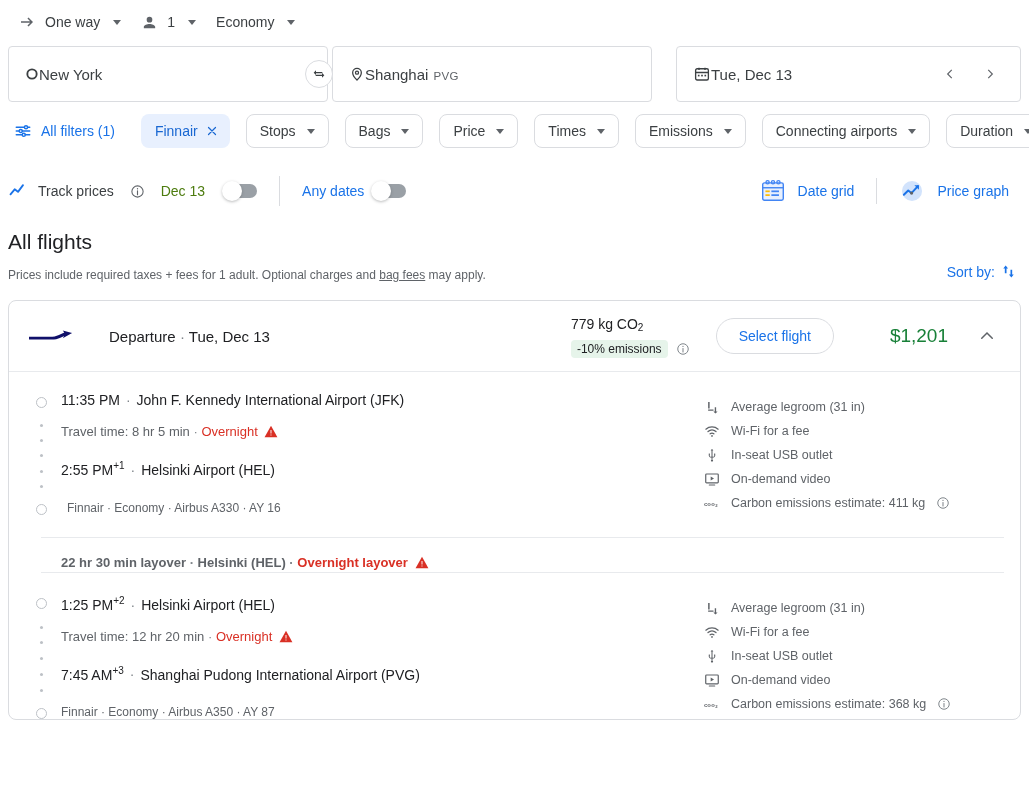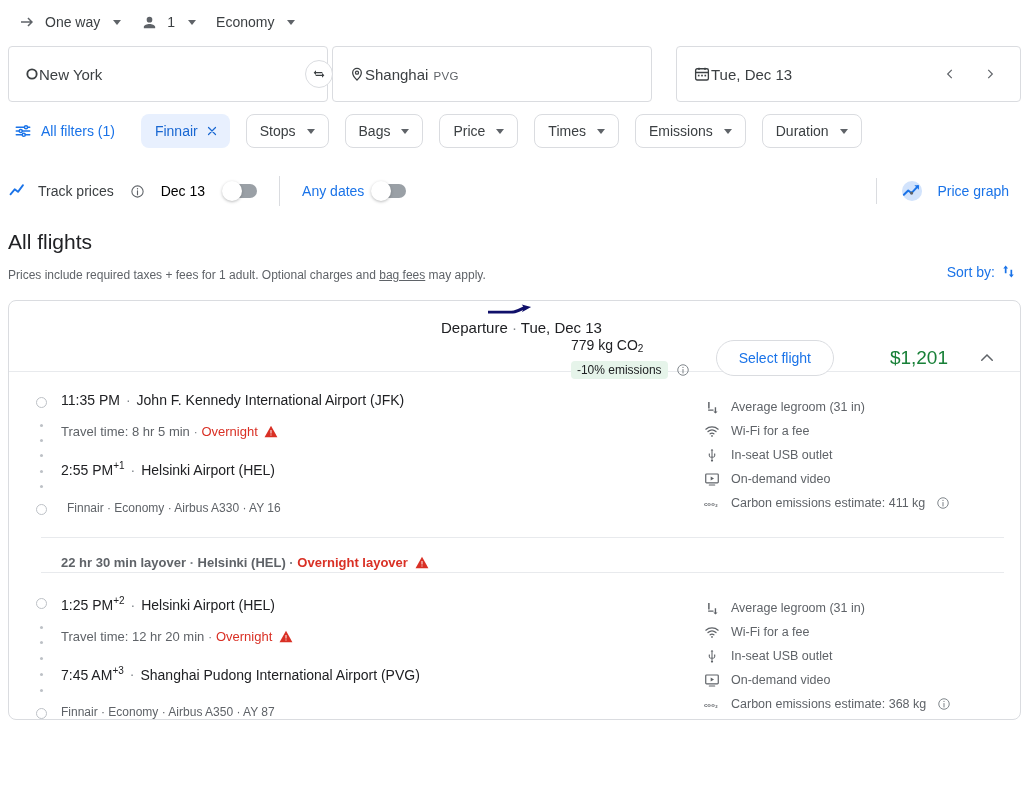--- a/index.html
+++ b/index.html
@@ -94,21 +94,21 @@
   .chip.active .xmark { cursor: pointer; }
 
   
   .track-row {
     display: flex; align-items: center;
     padding: 14px 8px 0 8px;
     height: 56px;
   }
   .track-left { display: flex; align-items: center; gap: 10px; }
   .track-label { font-size: 14px; color: #3c4043; }
-  .track-date { font-size: 14px; color: #000000; margin-left: 6px; }
+  .track-date { font-size: 14px; color: #4d7c0f; margin-left: 6px; }
   .toggle {
     width: 34px; height: 14px; border-radius: 7px;
     background: #9aa0a6; position: relative;
     margin-left: 8px; cursor: pointer;
   }
   .toggle .knob {
     position: absolute; left: -1px; top: -3px;
     width: 20px; height: 20px; border-radius: 50%;
     background: #fff;
     box-shadow: 0 1px 3px rgba(60,64,67,.35);
@@ -143,21 +143,20 @@
     margin: 18px 8px 0 8px;
     border: 1px solid #dadce0;
     border-radius: 8px;
     background: #fff;
     overflow: hidden;
   }
   .card-head {
     display: flex; align-items: center;
     height: 70px; padding: 0 16px 0 8px;
     cursor: pointer;
-    flex-direction: column;
   }
   .airline-logo { width: 70px; display: flex; align-items: center; justify-content: center; }
   .dep-title { font-size: 15px; color: #202124; margin-left: 22px; }
   .head-right { margin-left: auto; display: flex; align-items: center; }
   .co2block { text-align: left; margin-right: 26px; }
   .co2val { font-size: 14px; color: #202124; line-height: 18px; }
   .co2val sub { font-size: 10px; vertical-align: -2px; }
   .co2badge-line { display: flex; align-items: center; gap: 8px; margin-top: 3px; }
   .co2badge {
     background: #e6f4ea; color: #202124;
@@ -353,20 +352,24 @@
     </div>
     <div class="chip">
       <span>Times</span>
       <span class="caret"></span>
     </div>
     <div class="chip">
       <span>Emissions</span>
       <span class="caret"></span>
     </div>
     <div class="chip">
+      <span>Connecting airports</span>
+      <span class="caret"></span>
+    </div>
+    <div class="chip">
       <span>Duration</span>
       <span class="caret"></span>
     </div>
   </div>
 
   <div class="track-row">
     <div class="track-left">
       <span class="ico">
         <svg width="20" height="20" viewBox="0 0 24 24">
             <path fill="none" stroke="#1a73e8" stroke-width="2.2" stroke-linecap="round" stroke-linejoin="round" d="M3 16l5-6 4 3 6-8"></path>
@@ -389,20 +392,36 @@
     <div class="vdiv"></div>
 
     <div class="anydates">
       <span class="lbl">Any dates</span>
       <span class="toggle">
           <span class="knob"></span>
         </span>
     </div>
 
     <div class="track-right">
+      <div class="linkbtn">
+        <span class="ico">
+          <svg width="26" height="26" viewBox="0 0 24 24">
+            <rect x="2.5" y="4.5" width="19" height="16" rx="1.6" fill="#e8f0fe" stroke="#4285f4" stroke-width="1.3"></rect>
+            <path stroke="#4285f4" stroke-width="1.3" d="M2.5 9h19"></path>
+            <circle cx="7" cy="4" r="1.5" fill="none" stroke="#4285f4" stroke-width="1.2"></circle>
+            <circle cx="12" cy="4" r="1.5" fill="none" stroke="#4285f4" stroke-width="1.2"></circle>
+            <circle cx="17" cy="4" r="1.5" fill="none" stroke="#4285f4" stroke-width="1.2"></circle>
+            <rect x="5" y="11.5" width="4" height="1.6" fill="#fbbc04"></rect>
+            <rect x="10.5" y="11.5" width="7" height="1.6" fill="#4285f4"></rect>
+            <rect x="5" y="15" width="4" height="1.6" fill="#fbbc04"></rect>
+            <rect x="10.5" y="15" width="7" height="1.6" fill="#4285f4"></rect>
+          </svg>
+        </span>
+        <span>Date grid</span>
+      </div>
       <div class="vdiv2"></div>
       <div class="linkbtn">
         <span class="ico">
           <svg width="26" height="26" viewBox="0 0 24 24">
             <circle cx="12" cy="12" r="9.3" fill="#d2e3fc"></circle>
             <path fill="none" stroke="#1a73e8" stroke-width="1.8" stroke-linecap="round" stroke-linejoin="round" d="M4.5 15.5l4-4 3 2.4 6-6.4"></path>
             <path fill="#1a73e8" d="M14.2 6.6h4.2v4.2z"></path>
             <circle cx="11.6" cy="13.9" r="1.5" fill="#5f6368"></circle>
           </svg>
         </span>

